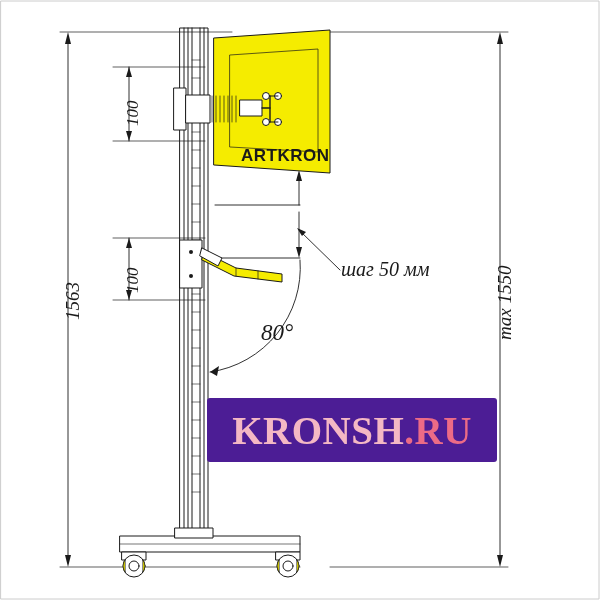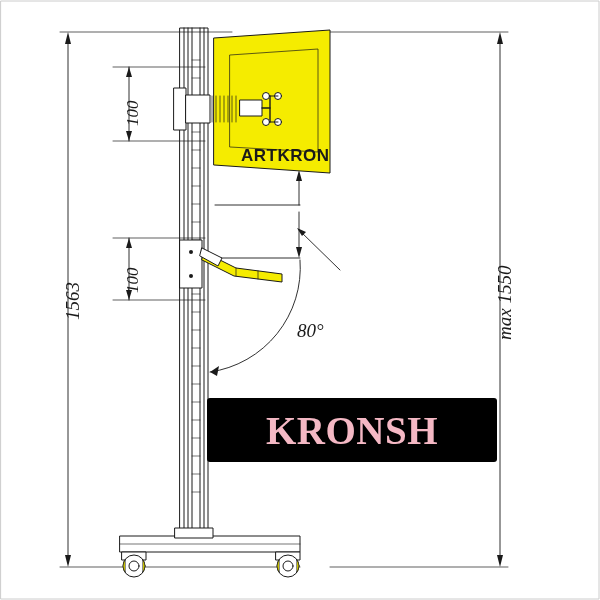--- a/index.html
+++ b/index.html
@@ -44,21 +44,21 @@
     width: 290px;
     height: 64px;
     display: flex;
     align-items: center;
     justify-content: center;
     font-family: "Liberation Serif", serif;
     font-weight: bold;
     font-size: 39px;
     letter-spacing: 0.5px;
     color: #f4b8c4;
-    background: #000000;
+    background: #4c1d95;
     border-radius: 3px;
   }
   #wm .dom {
     color: #ec6b86;
   }
 </style>
 </head>
 <body>
 
 <div id="canvas">
@@ -220,22 +220,24 @@
   </svg>
 
   <div class="lbl lbl-italic rot-left" style="left:62px; top:320px; font-size:19px;">1563</div>
 
   <div class="lbl lbl-italic rot-left" style="left:494px; top:340px; font-size:19px;">max 1550</div>
 
   <div class="lbl lbl-italic rot-left" style="left:123px; top:126px; font-size:17px;">100</div>
 
   <div class="lbl lbl-italic rot-left" style="left:123px; top:293px; font-size:17px;">100</div>
 
-
-  <div class="lbl lbl-italic" style="left:261px; top:320px; font-size:19px;margin-left:36px;">80°</div>
+  <div class="lbl lbl-italic" style="left:341px; top:258px; font-size:20px;">шаг 50 мм</div>
+
+  <div class="lbl lbl-italic" style="left:261px; top:320px; font-size:23px;">80°</div>
 
   <div class="lbl" style="left:241px; top:146px; font-size:17px; font-weight:bold; letter-spacing:0.5px; font-family:'Liberation Sans', sans-serif;">ARTKRON</div>
 
   <div id="wm">
     <span>KRONSH</span>
+      <span class="dom">.RU</span>
   </div>
 
 </div>
 
 </body></html>

